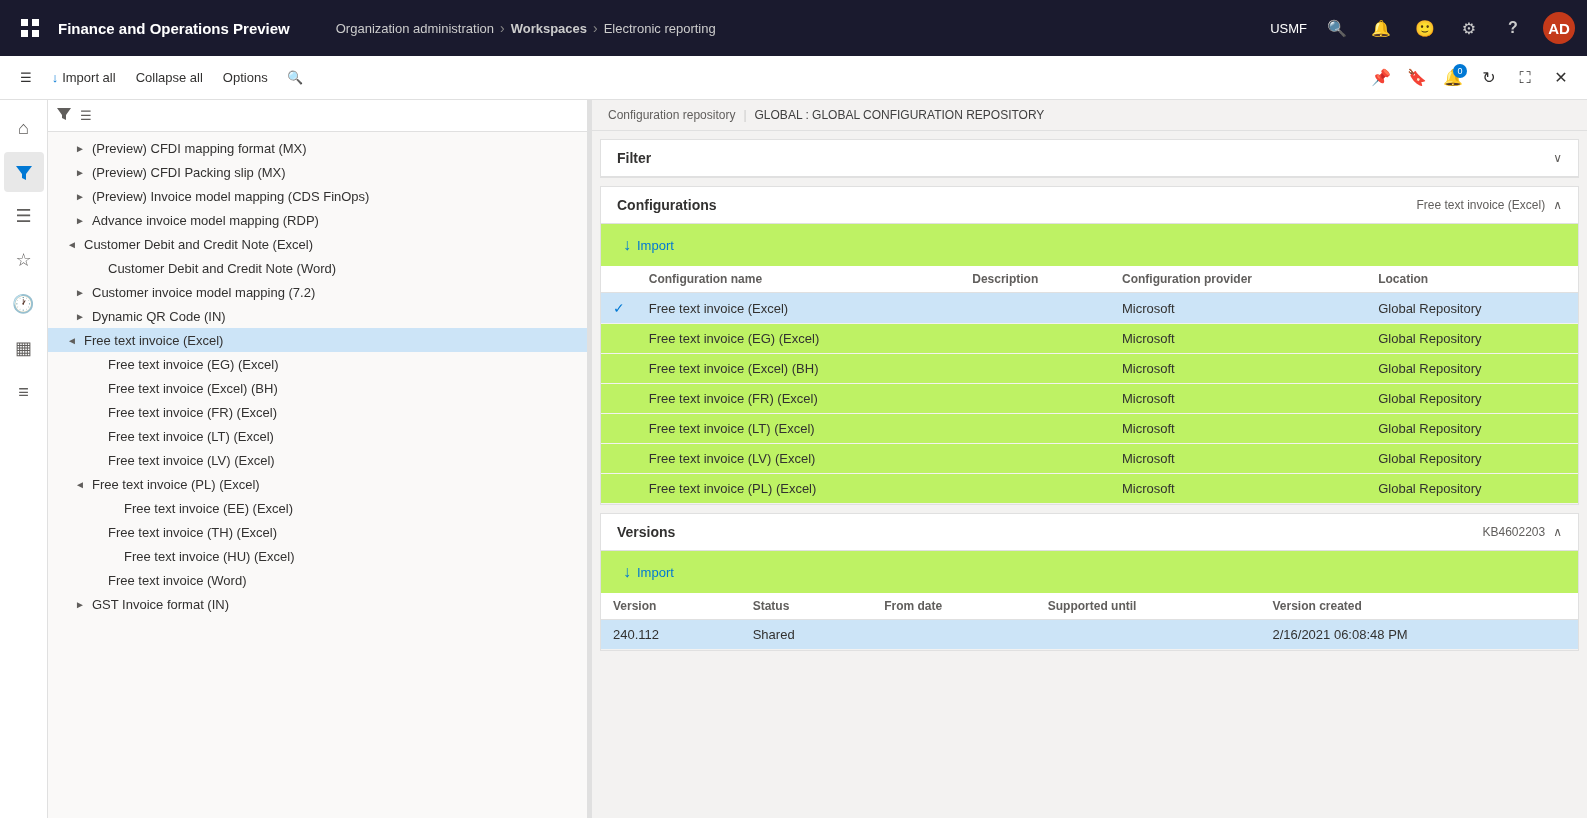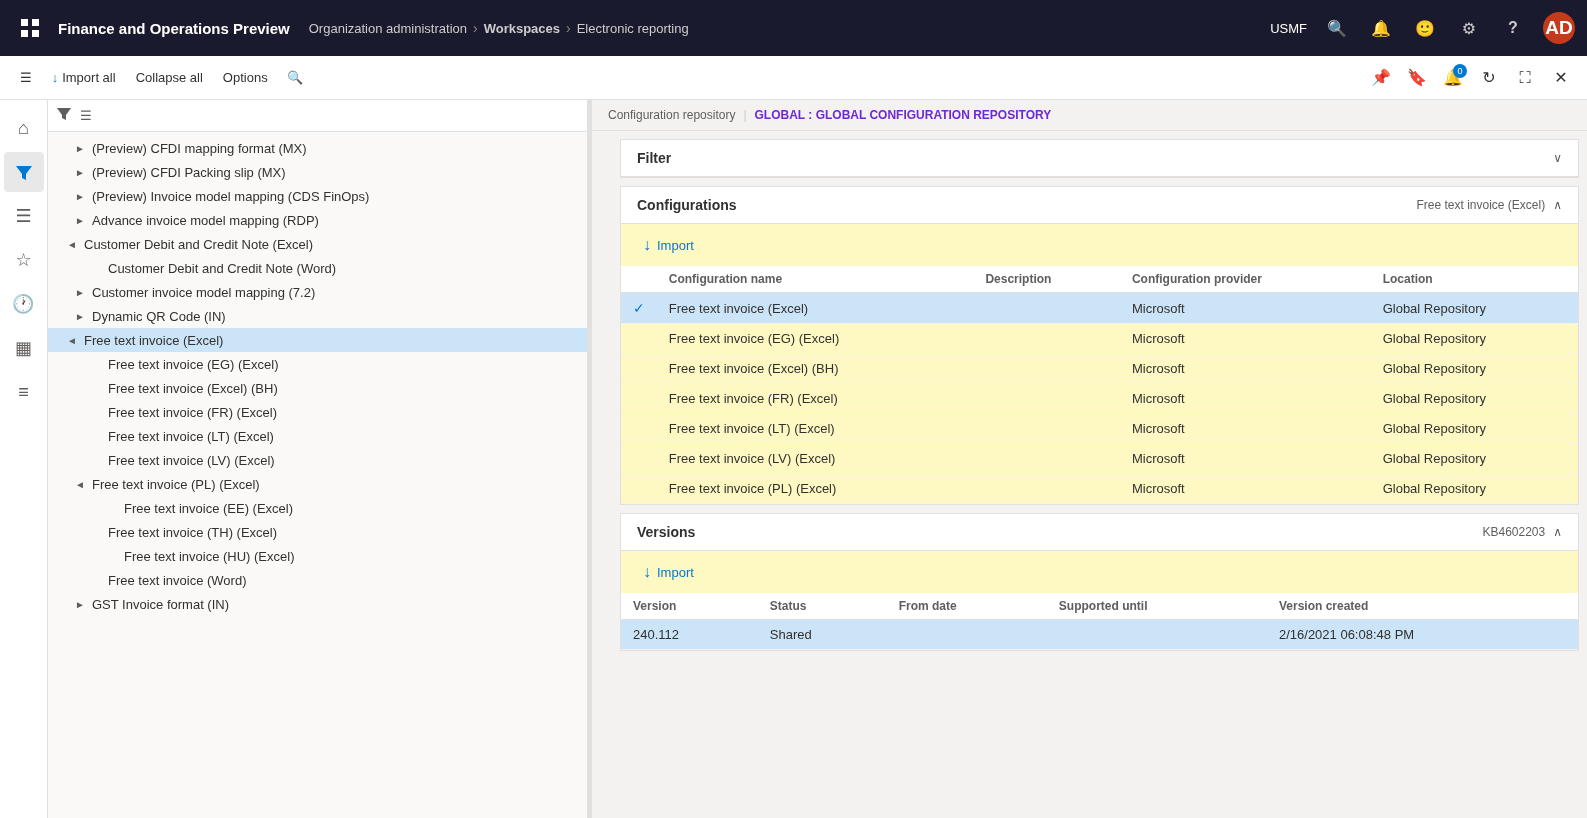--- a/index.html
+++ b/index.html
@@ -15,21 +15,21 @@
       color: #fff;
       gap: 10px;
     }
     .top-nav .app-icon {
       width: 36px; height: 36px;
       display: flex; align-items: center; justify-content: center;
       cursor: pointer;
     }
     .top-nav .app-title {
       font-size: 15px; font-weight: 600; color: #fff;
-      margin-right: 9px; white-space: nowrap;
+      margin-right: 36px; white-space: nowrap;
     }
     .top-nav .breadcrumb {
       display: flex; align-items: center; gap: 6px;
       font-size: 13px; color: #ccc;
       flex: 1;
     }
     .top-nav .breadcrumb span { color: #ccc; }
     .top-nav .breadcrumb .sep { color: #888; font-size: 14px; }
     .top-nav .nav-right {
       display: flex; align-items: center; gap: 16px;
@@ -38,21 +38,21 @@
       font-size: 13px; color: #fff; font-weight: 500;
     }
     .nav-icon {
       width: 28px; height: 28px;
       display: flex; align-items: center; justify-content: center;
       color: #ccc; font-size: 16px; cursor: pointer; position: relative;
     }
     .user-avatar {
       width: 32px; height: 32px; border-radius: 50%;
       background: #c43a1a; display: flex; align-items: center; justify-content: center;
-      color: #fff; font-size: 19px; font-weight: 600; cursor: pointer;
+      color: #fff; font-size: 15px; font-weight: 600; cursor: pointer;
     }
 
     
     .toolbar {
       display: flex; align-items: center;
       background: #fff;
       border-bottom: 1px solid #e0e0e0;
       height: 44px;
       padding: 0 12px;
       gap: 4px;
@@ -136,23 +136,22 @@
       border-bottom: 1px solid #e0e0e0;
       display: flex; align-items: center; gap: 8px;
     }
     .right-content {
       flex: 1; overflow-y: auto; padding: 8px;
       display: flex; flex-direction: column; gap: 8px;
     }
 
     
     .section-card {
-      background: #fef9c3;
+      background: #bef264;
       border: 1px solid #e0e0e0;
-      margin-left: 20px;
     }
     .section-header {
       display: flex; align-items: center; justify-content: space-between;
       padding: 10px 16px;
       border-bottom: 1px solid #e0e0e0;
       background: #fff;
     }
     .section-title { font-size: 14px; font-weight: 600; color: #323130; }
     .section-collapse { cursor: pointer; color: #605e5c; font-size: 12px; }
     .section-header-right { display: flex; align-items: center; gap: 8px; }
@@ -358,21 +357,21 @@
         </div>
       </div>
   </div>
 
   <div class="splitter"></div>
 
   <div class="right-panel">
     <div class="right-panel-header">
       <span style="color:#605e5c;">Configuration repository</span>
       <span style="color:#ccc;">|</span>
-      <span style="color:#6d28d9;font-weight:700;">GLOBAL : GLOBAL CONFIGURATION REPOSITORY</span>
+      <span style="color:#404040;font-weight:400;">GLOBAL : GLOBAL CONFIGURATION REPOSITORY</span>
     </div>
 
     <div class="right-content">
 
       <div class="section-card">
         <div class="section-header">
           <span class="section-title">Filter</span>
           <span class="section-collapse">∨</span>
         </div>
       </div>

